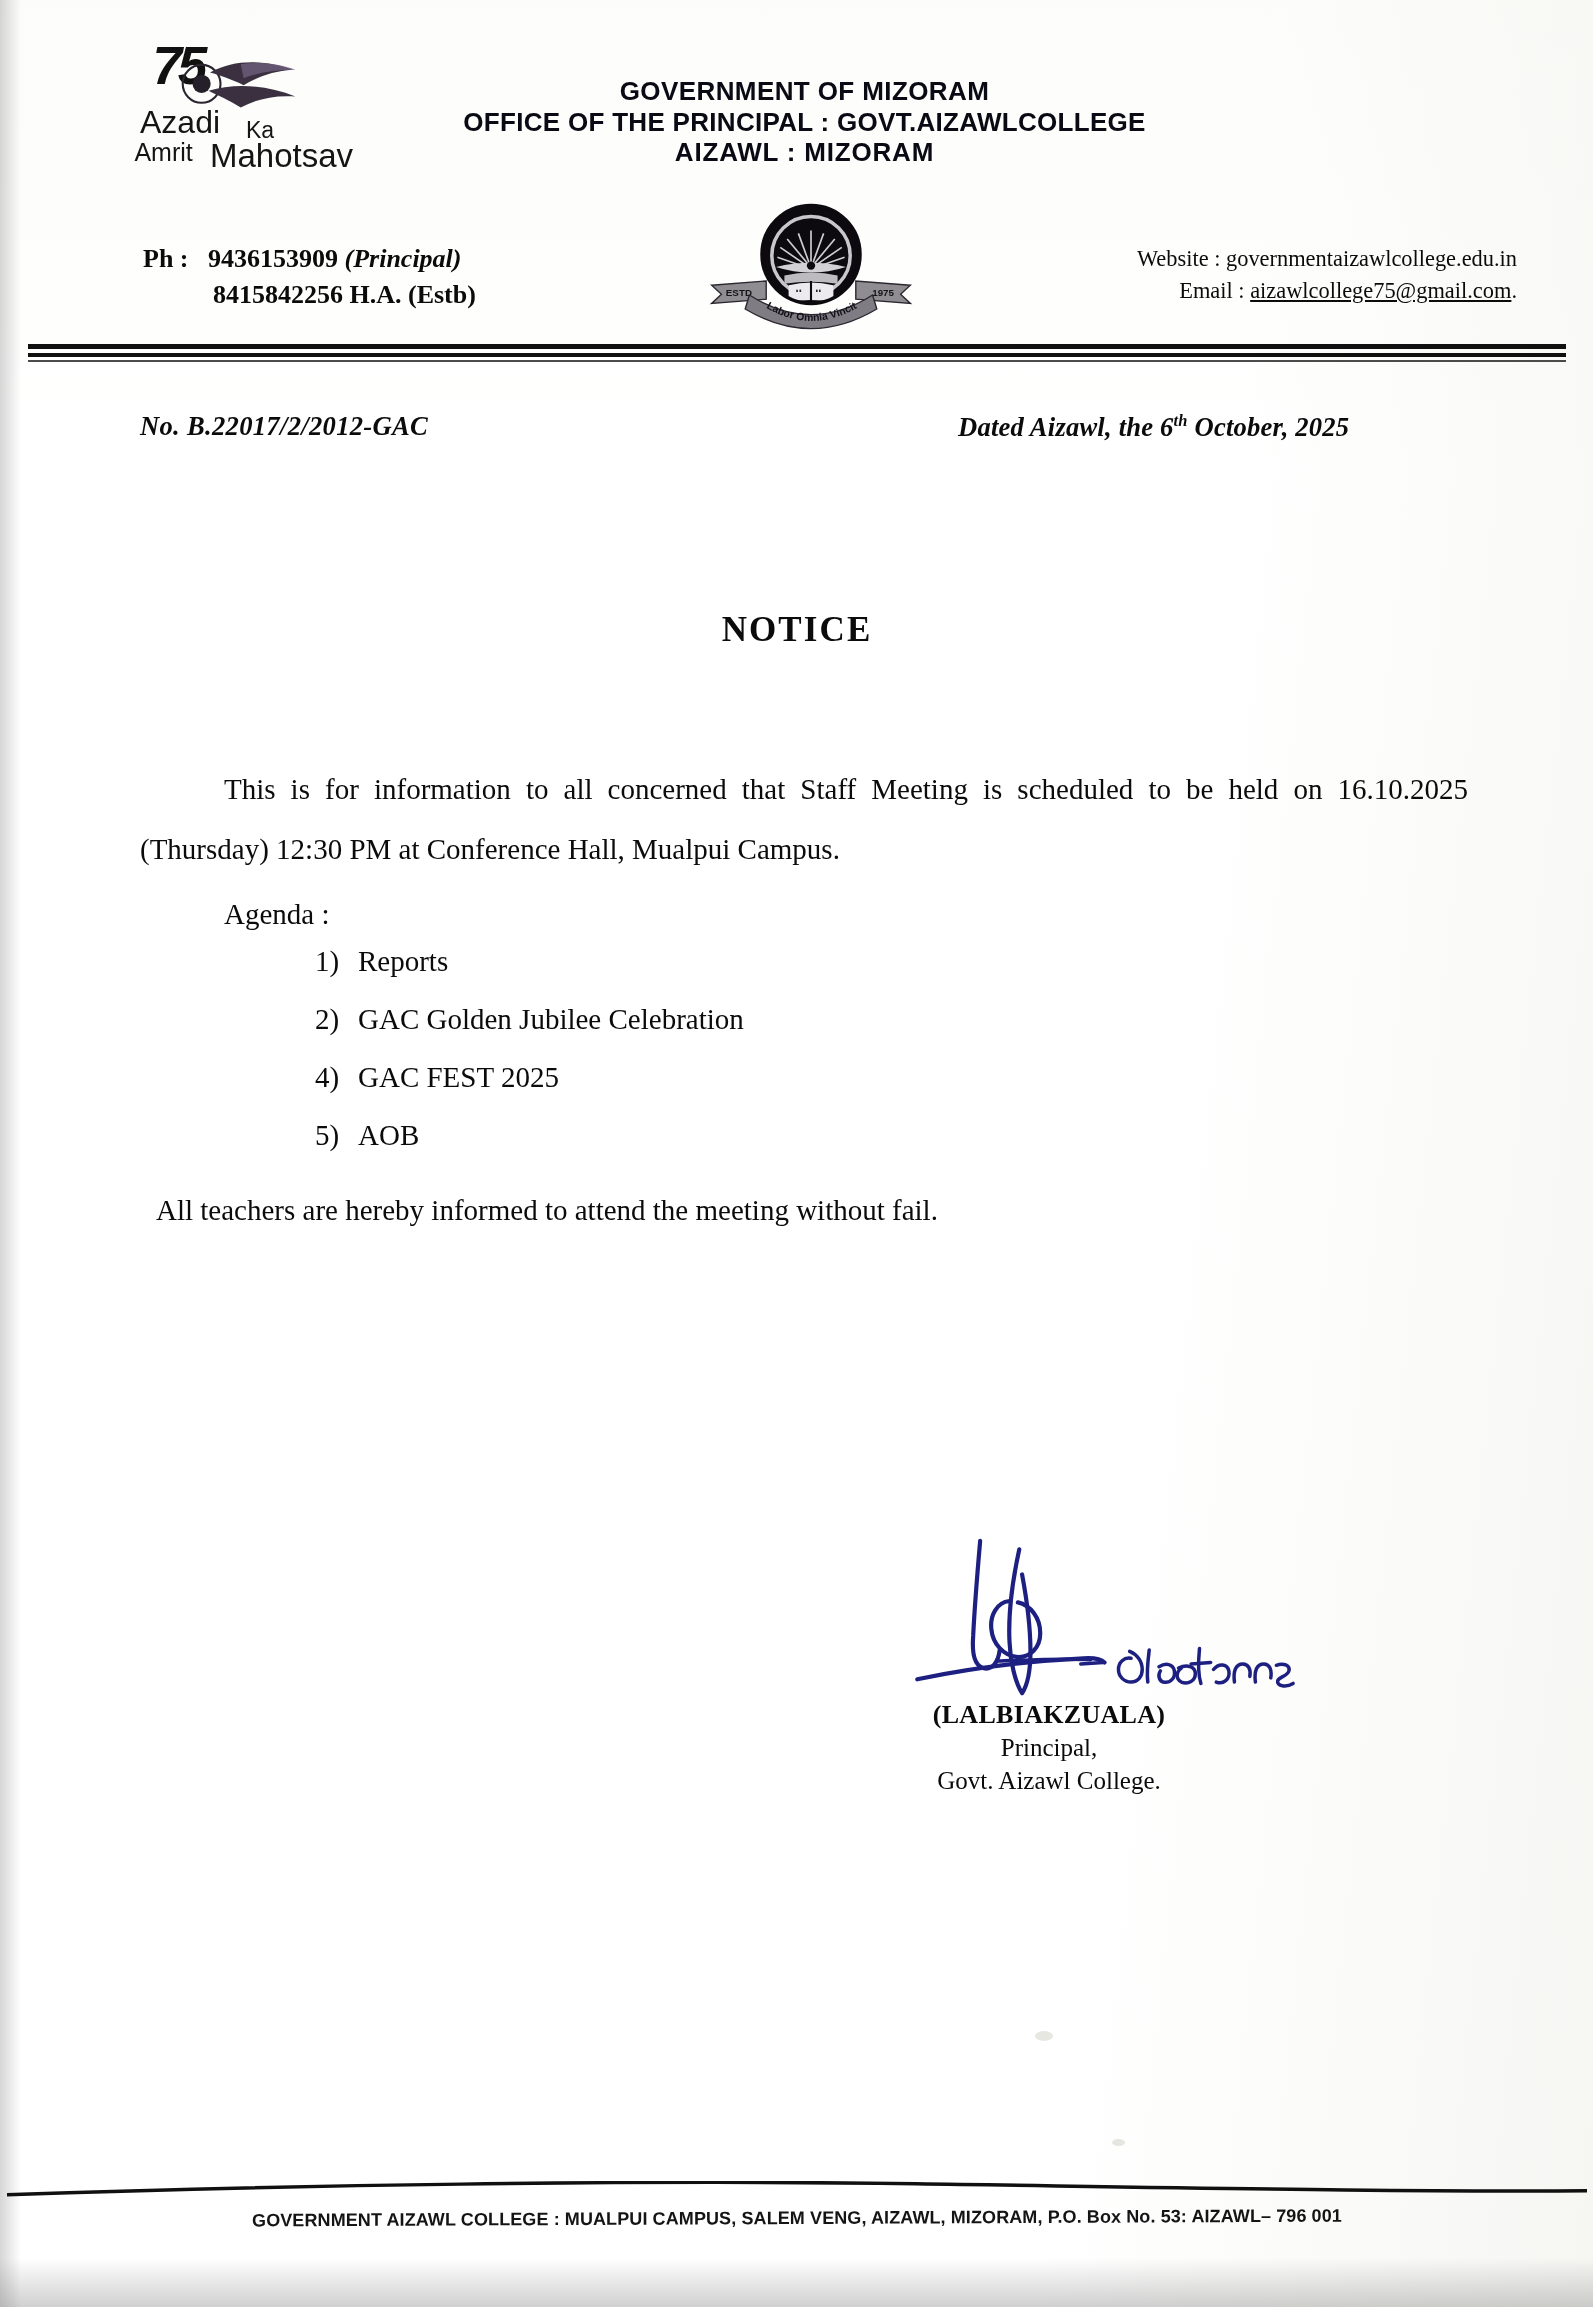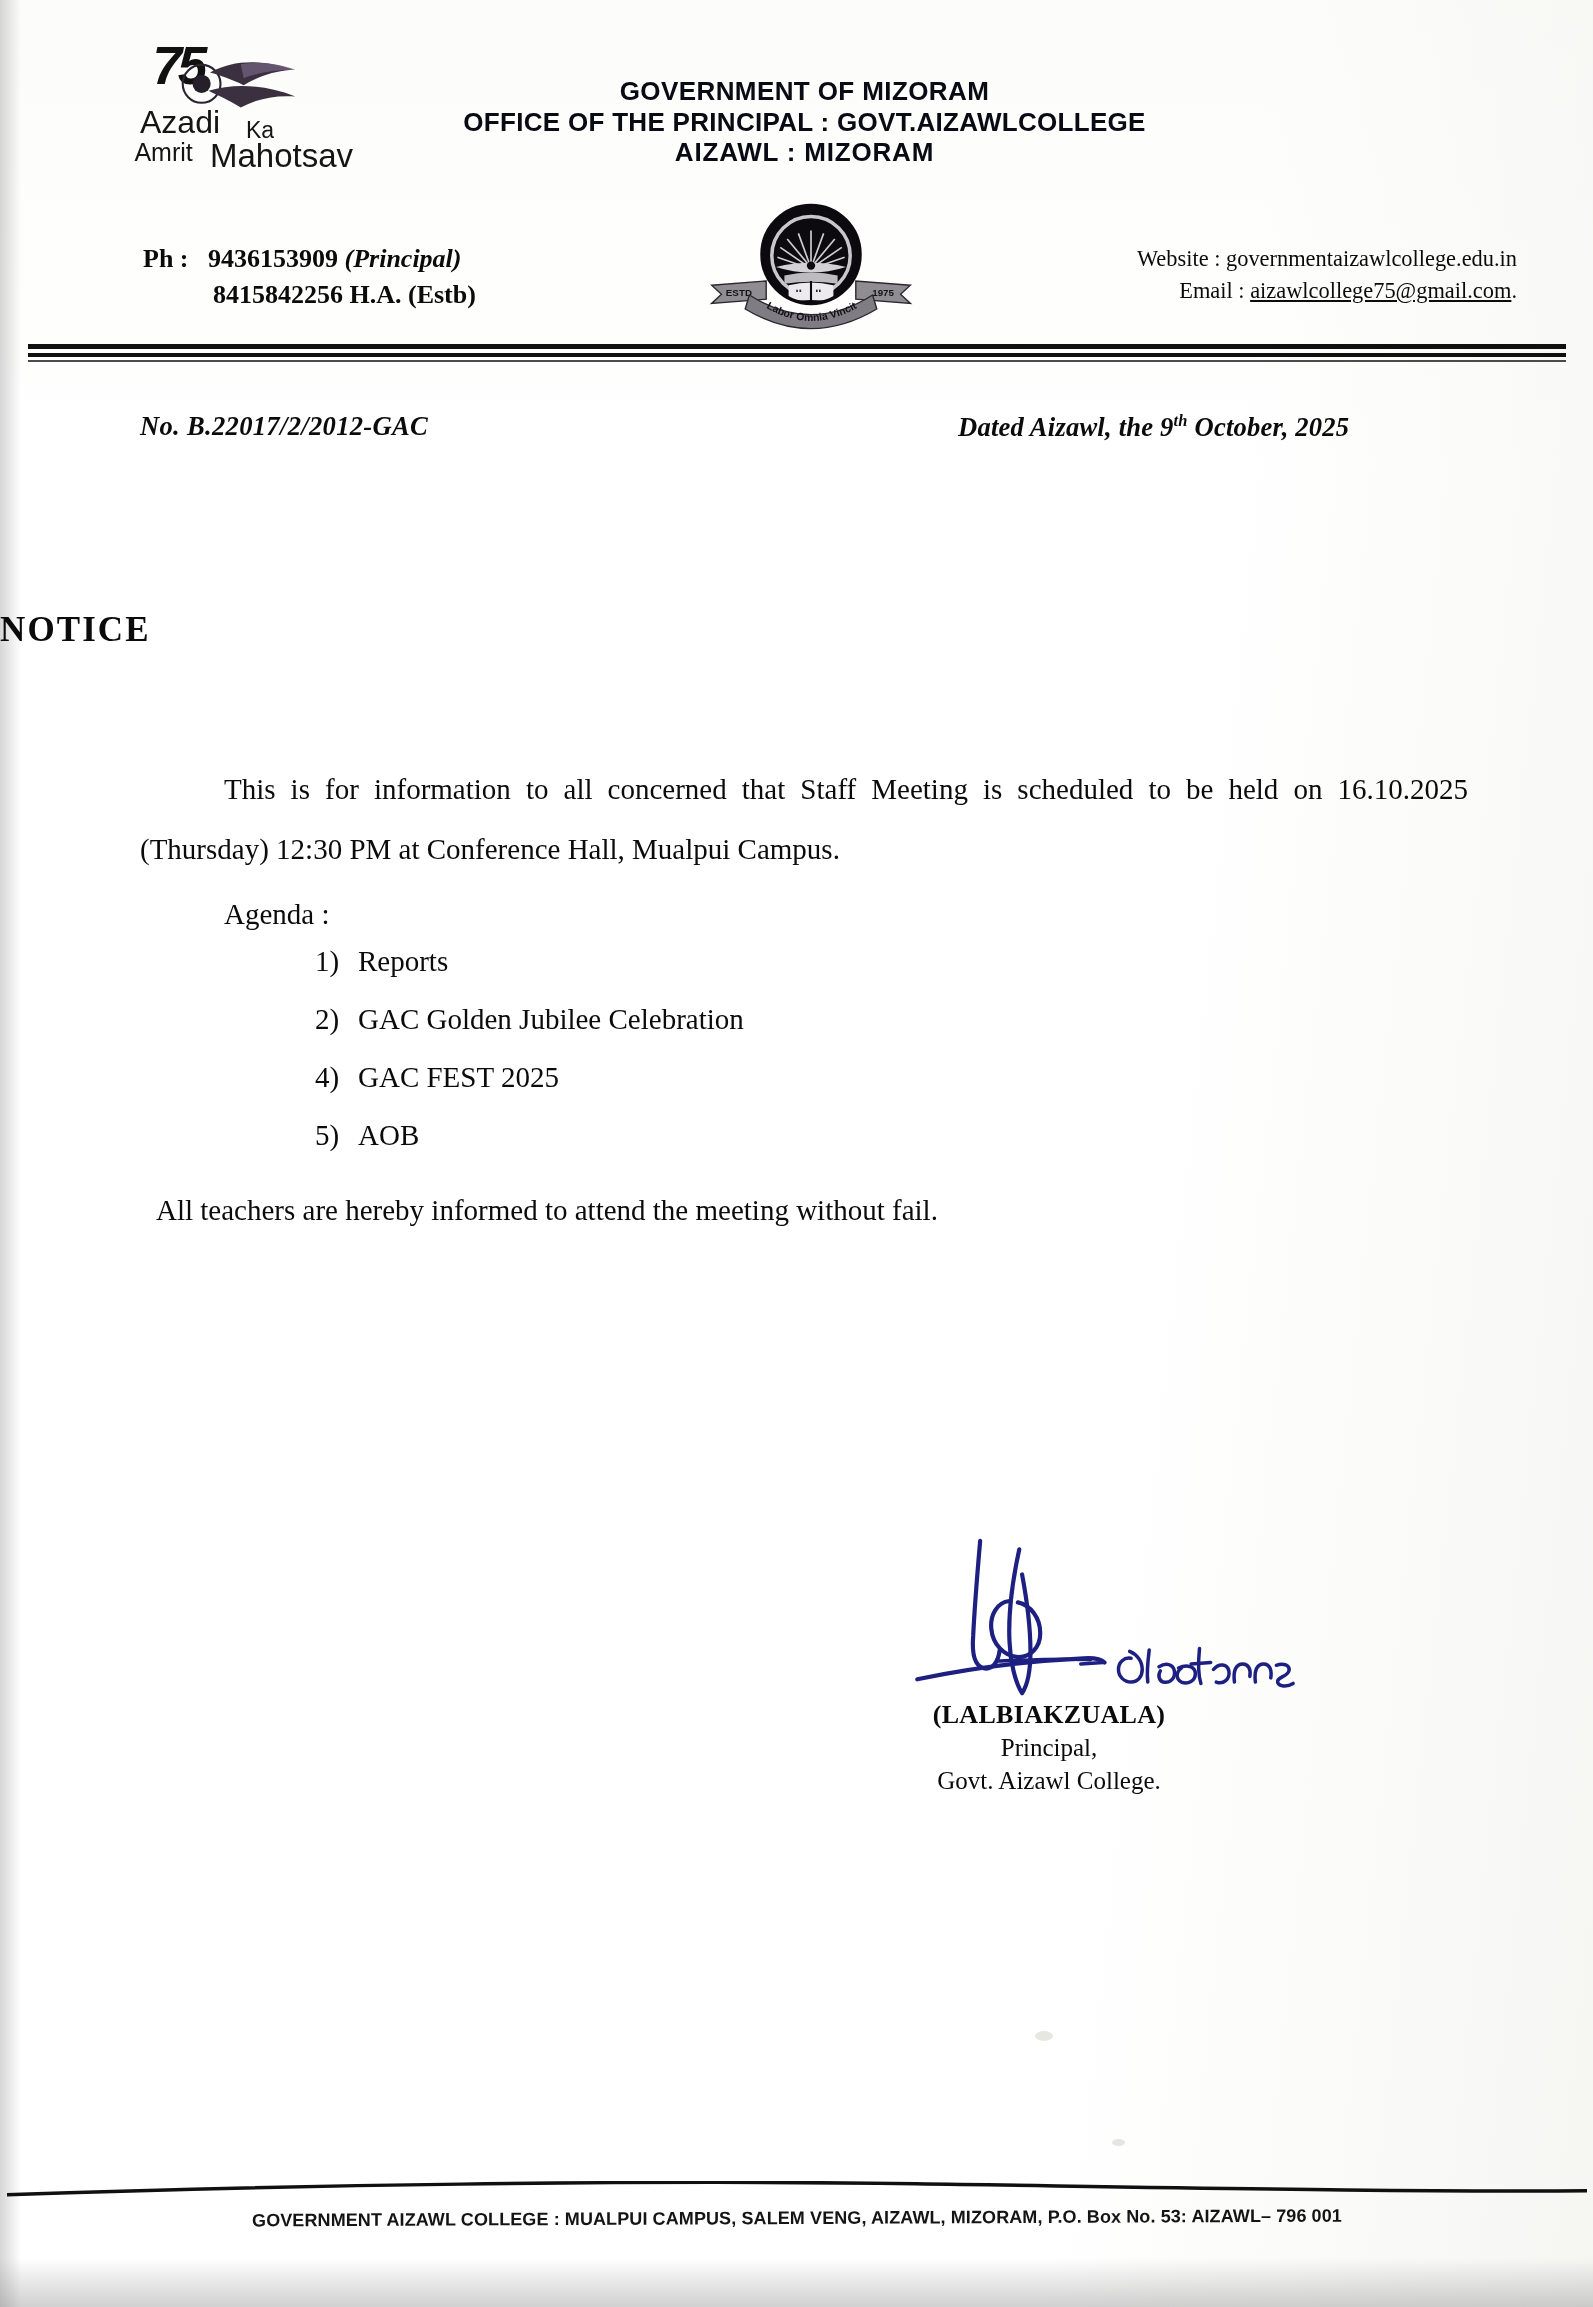--- a/index.html
+++ b/index.html
@@ -184,21 +184,21 @@
     font-weight: 600;
     letter-spacing: 0.2px;
   }
   .dateline sup { font-size: 0.62em; vertical-align: super; }
 
   
   .notice-title {
     position: absolute;
     left: 0; top: 610px;
     width: 1594px;
-    text-align: left;
+    text-align: center;
     font-size: 35px;
     font-weight: 700;
     letter-spacing: 2.1px;
   }
 
   
   .body-block {
     position: absolute;
     left: 140px;
     top: 759px;
@@ -408,21 +408,21 @@
     </div>
 
     <div class="rule-wrap">
       <div class="r r1"></div>
       <div class="r r2"></div>
       <div class="r r3"></div>
     </div>
   </div>
 
   <div class="refno">No. B.22017/2/2012-GAC</div>
-  <div class="dateline"><span>Dated Aizawl, the 9</span><sup>th</sup><span> October, 2025</span></div>
+  <div class="dateline"><span>Dated Aizawl, the 6</span><sup>th</sup><span> October, 2025</span></div>
 
   <div class="notice-title">NOTICE</div>
 
   <div class="body-block">
     <p class="para"><span class="indent"></span><span>This is for information to all concerned that Staff Meeting is scheduled to be held on 16.10.2025 (Thursday) 12:30 PM at Conference Hall, Mualpui Campus.</span></p>
 
     <p class="agenda-label">Agenda :</p>
 
     <ul class="agenda-list">
       <li>

